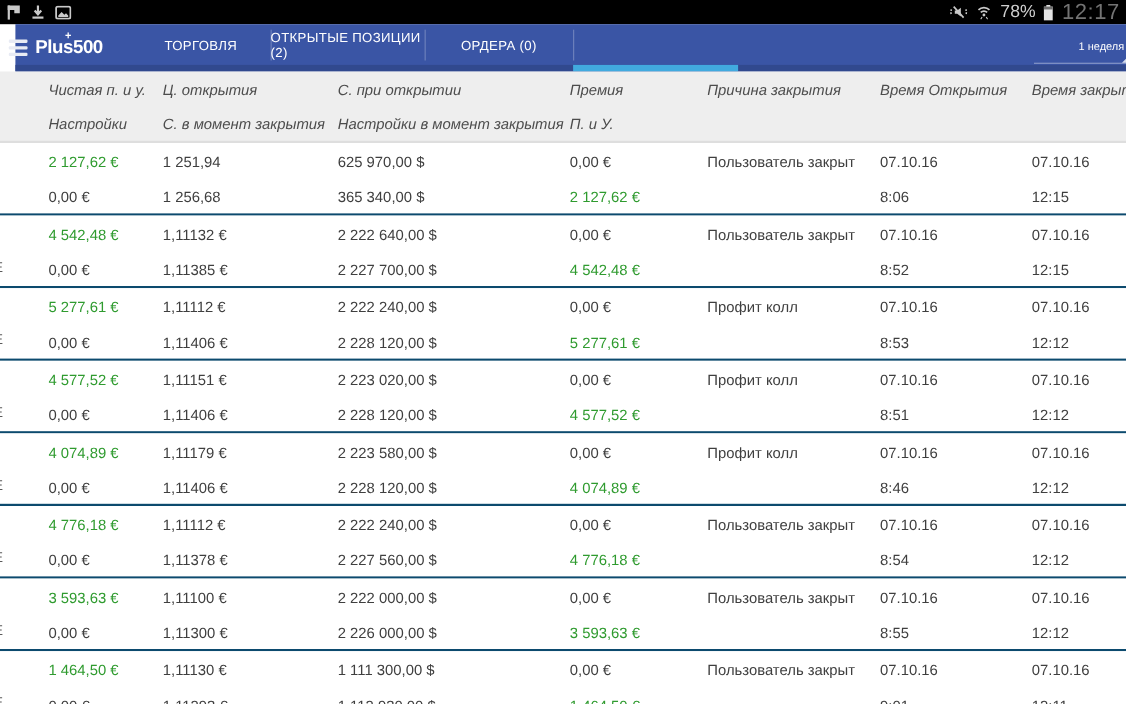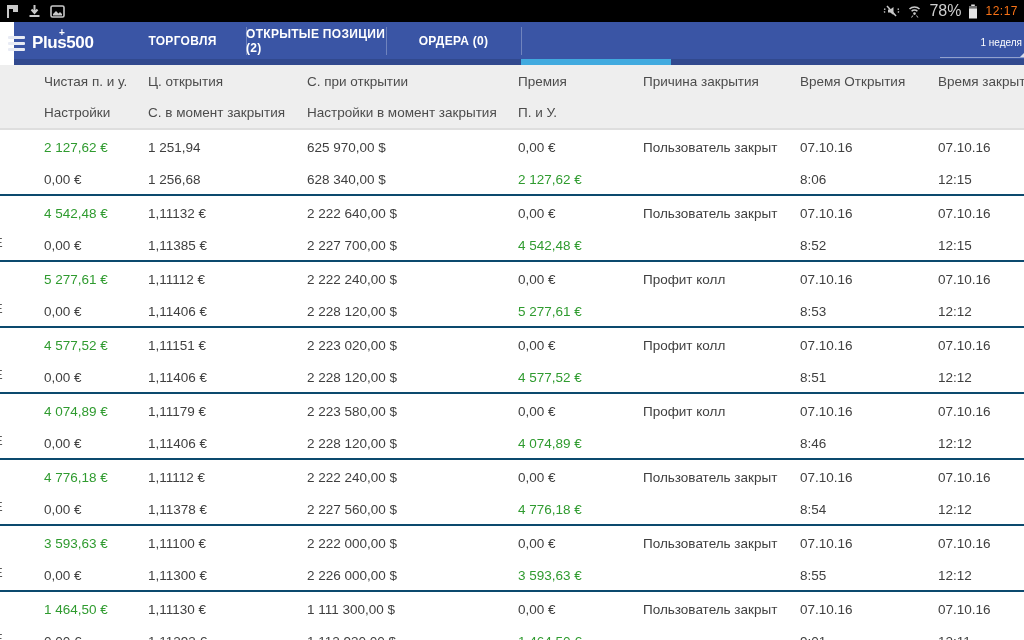--- a/index.html
+++ b/index.html
@@ -7,48 +7,48 @@
        font-family:"Liberation Sans","DejaVu Sans",sans-serif;
        -webkit-font-smoothing:antialiased;}
 
   
   .statusbar{position:absolute;left:0;top:0;width:1024px;height:22px;background:#000;
              display:flex;align-items:center;justify-content:space-between;padding:0 6px;box-sizing:border-box;}
   .sb-left{display:flex;align-items:center;gap:9px;}
   .sb-right{display:flex;align-items:center;gap:7px;}
   .sb-ico{display:flex;align-items:center;}
   .sb-pct{color:#cfcfcf;font-size:16px;}
-  .sb-time{color:#f97316;font-size:12px;letter-spacing:.5px;}
+  .sb-time{color:#737373;font-size:20px;letter-spacing:.5px;}
 
   
   .navbar{position:absolute;left:14px;top:22px;width:1024px;height:43px;background:#3a55a5;}
   .nav-strip{position:absolute;left:0;bottom:0;width:100%;height:6px;background:#31498e;}
   .tab-indicator{position:absolute;left:507px;bottom:0;width:150px;height:6px;background:#41aadf;}
   .hamburger{position:absolute;left:-6px;top:14px;width:17px;}
   .hamburger span{display:block;height:3px;background:#e8ebf4;margin-bottom:3px;border-radius:1px;}
   .brand{position:absolute;left:18px;top:11px;color:#fff;font-size:17px;font-weight:bold;letter-spacing:-.4px;}
   .brand .plus{position:absolute;left:27px;top:-6px;font-size:10px;font-weight:bold;color:#fff;}
   .tabs{position:absolute;left:105px;top:0;height:37px;display:flex;}
   .tab{height:37px;display:flex;align-items:center;justify-content:center;
-       color:#fff;font-size:12px;font-weight:bold;letter-spacing:.3px;cursor:default;}
+       color:#fff;font-size:12px;font-weight:normal;letter-spacing:.3px;cursor:default;}
   .tab.t0{width:127px;}.tab.t1{width:140px;}.tab.t2{width:135px;}.tab.t3{width:150px;}
   .tab-sep{position:absolute;top:5px;width:1px;height:28px;background:rgba(255,255,255,.28);}
   .sep0{left:232px;}.sep1{left:372px;}.sep2{left:507px;}
   .spinner{position:absolute;right:10px;top:6px;width:88px;height:30px;color:#fff;font-size:10px;
            display:flex;align-items:center;justify-content:flex-end;padding-right:6px;box-sizing:border-box;
            border-bottom:1px solid rgba(255,255,255,.45);}
   .spinner .tri{position:absolute;right:0;bottom:0;width:0;height:0;
                 border-left:8px solid transparent;border-bottom:8px solid rgba(255,255,255,.8);}
 
   
   .table{position:absolute;left:0;top:65px;width:1024px;}
   .line{display:grid;grid-template-columns:104px 159px 211px 125px 157px 138px 86px;
         padding-left:44px;height:32px;align-items:center;}
   .c{font-size:13.5px;color:#3f3f3f;white-space:nowrap;overflow:hidden;}
-  .head{background:#eee;height:65px;padding-top:1px;box-sizing:border-box;border-bottom:2px solid #dedede;}
+  .head{background:#eee;height:65px;padding-top:1px;box-sizing:border-box;border-bottom:2px solid #dedede;font-style:italic;}
   .head .c{color:#4c4c4c;}
   .head .line{height:31px;}
   .pair{position:relative;height:63px;border-bottom:2px solid #0c4a6e;background:#fff;padding-top:1px;box-sizing:content-box;}
   .green{color:#2f9b2f;}
   .frag{position:absolute;left:0;top:40px;width:4px;height:14px;overflow:hidden;}
   .frag i{font-style:normal;font-size:13px;color:#5a5a5a;display:block;margin-left:-6px;line-height:14px;}
 </style>
 </head>
 <body>
 
@@ -158,21 +158,21 @@
       <span class="c">1 251,94</span>
       <span class="c">625 970,00 $</span>
       <span class="c">0,00 €</span>
       <span class="c">Пользователь закрыт</span>
       <span class="c">07.10.16</span>
       <span class="c">07.10.16</span>
     </div>
     <div class="line">
       <span class="c">0,00 €</span>
       <span class="c">1 256,68</span>
-      <span class="c">628 340,00 $</span>
+      <span class="c">365 340,00 $</span>
       <span class="c green">2 127,62 €</span>
       <span class="c"></span>
       <span class="c">8:06</span>
       <span class="c">12:15</span>
     </div>
   </div>
 
   <div class="pair">
     <span class="frag">
           <i>Е</i>

